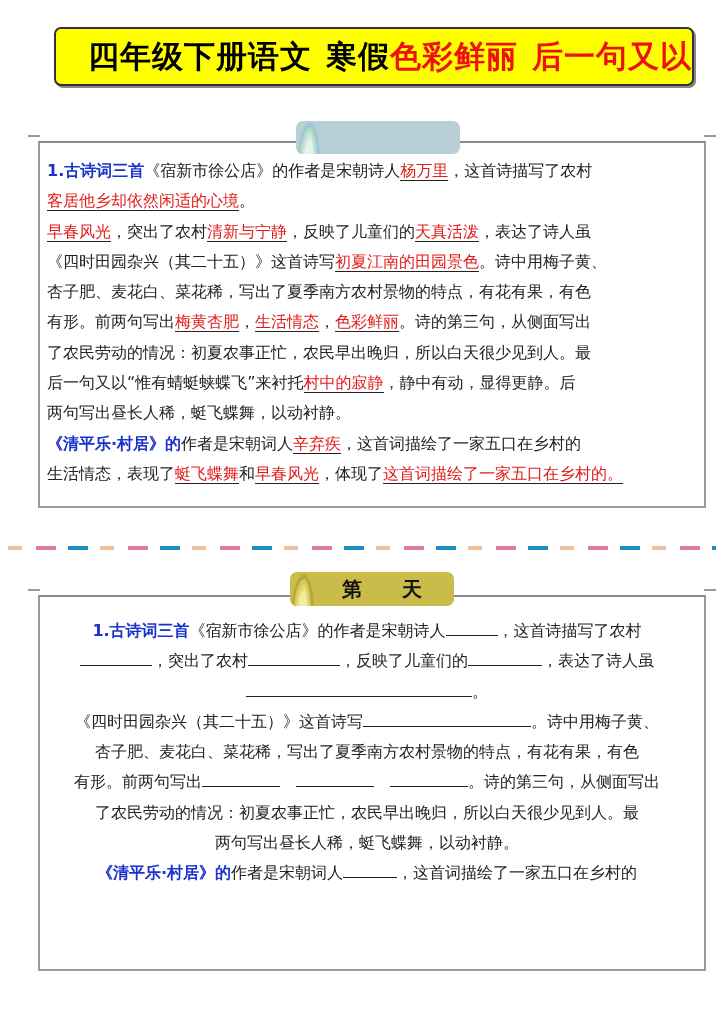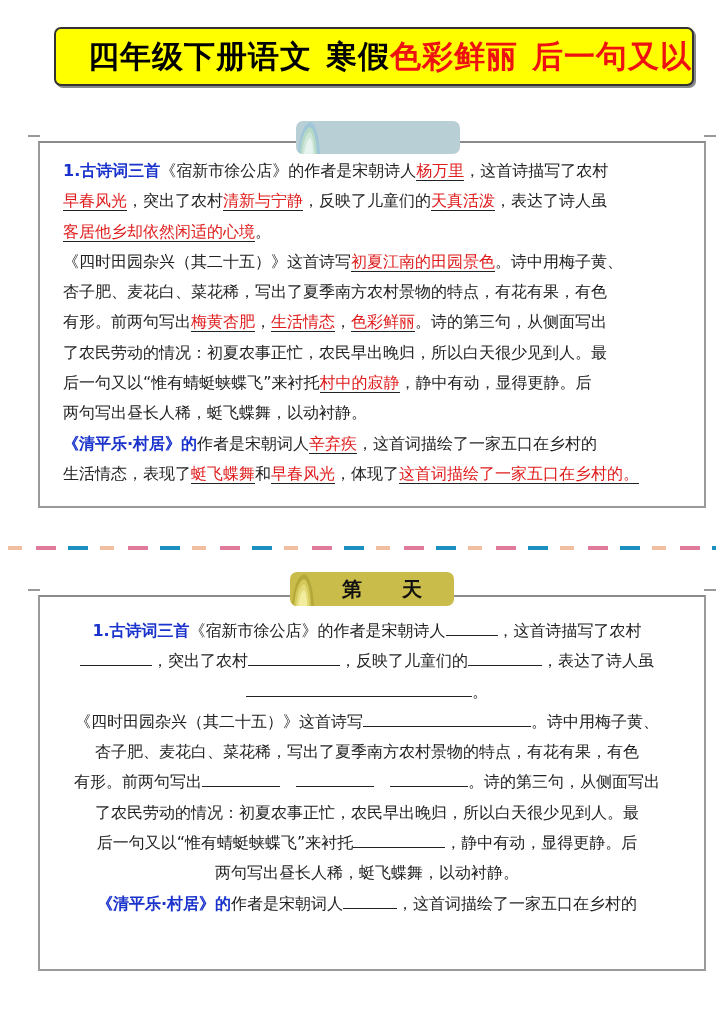--- a/index.html
+++ b/index.html
@@ -42,21 +42,21 @@
     display: flex; align-items: center; justify-content: center;
     font-family: "DejaVu Serif", serif; font-weight: bold; font-size: 20px; color: #111;
   }
   .badge2 .label { display: flex; gap: 40px; padding-left: 20px; }
   .badge-deco { position: absolute; left: 0; bottom: 0; width: 36px; height: 34px; }
 
   .content {
     position: absolute; left: 47px; width: 640px;
     font-size: 16px; line-height: 30.3px; color: #222;
   }
-  .content1 { top: 156px; margin-left: 16px; }
+  .content1 { top: 156px; }
   .content2 { top: 616px; text-align: center; }
   .line { white-space: nowrap; height: 30.3px; }
   .blue { color: #1a33cc; font-weight: bold; }
   .ans { color: #e01b1b; border-bottom: 1.5px solid #222; }
   .blank { display: inline-block; border-bottom: 1.5px solid #222; height: 20px; vertical-align: baseline; }
 
   .divider {
     position: absolute; left: 8px; top: 546px; width: 708px; height: 4px;
     background: repeating-linear-gradient(90deg,
       #f1bea0 0 14px, transparent 14px 28px,
@@ -86,22 +86,22 @@
 <div class="badge">
   <svg class="badge-deco" viewBox="0 0 36 34">
     <path d="M2 34 Q4 6 14 2 Q22 4 24 34 Z" fill="#9fc6d8"></path>
     <path d="M4 34 Q6 10 14 7 Q20 10 21 34 Z" fill="#b6d9c6"></path>
     <path d="M6 34 Q8 15 14 12 Q18 15 19 34 Z" fill="#cde6d8"></path>
     <path d="M8 34 Q10 20 14 18 Q17 20 17 34 Z" fill="#e6f3ee"></path>
   </svg>
 </div>
 <div class="content content1" id="sec1">
     <div class="line"><span class="blue">1.古诗词三首</span><span>《宿新市徐公店》的作者是宋朝诗人</span><span class="ans">杨万里</span><span>，这首诗描写了农村</span></div>
+    <div class="line"><span class="ans">客居他乡却依然闲适的心境</span><span>。</span></div>
     <div class="line"><span class="ans">早春风光</span><span>，突出了农村</span><span class="ans">清新与宁静</span><span>，反映了儿童们的</span><span class="ans">天真活泼</span><span>，表达了诗人虽</span></div>
-    <div class="line"><span class="ans">客居他乡却依然闲适的心境</span><span>。</span></div>
     <div class="line"><span>《四时田园杂兴（其二十五）》这首诗写</span><span class="ans">初夏江南的田园景色</span><span>。诗中用梅子黄、</span></div>
     <div class="line"><span>杏子肥、麦花白、菜花稀，写出了夏季南方农村景物的特点，有花有果，有色</span></div>
     <div class="line"><span>有形。前两句写出</span><span class="ans">梅黄杏肥</span><span>，</span><span class="ans">生活情态</span><span>，</span><span class="ans">色彩鲜丽</span><span>。诗的第三句，从侧面写出</span></div>
     <div class="line"><span>了农民劳动的情况：初夏农事正忙，农民早出晚归，所以白天很少见到人。最</span></div>
     <div class="line"><span>后一句又以“惟有蜻蜓蛱蝶飞”来衬托</span><span class="ans">村中的寂静</span><span>，静中有动，显得更静。后</span></div>
     <div class="line"><span>两句写出昼长人稀，蜓飞蝶舞，以动衬静。</span></div>
     <div class="line"><span class="blue">《清平乐·村居》的</span><span>作者是宋朝词人</span><span class="ans">辛弃疾</span><span>，这首词描绘了一家五口在乡村的</span></div>
     <div class="line"><span>生活情态，表现了</span><span class="ans">蜓飞蝶舞</span><span>和</span><span class="ans">早春风光</span><span>，体现了</span><span class="ans">这首词描绘了一家五口在乡村的。</span></div>
   </div>
 
@@ -121,18 +121,17 @@
   </span>
 </div>
 <div class="content content2" id="sec2">
     <div class="line"><span class="blue">1.古诗词三首</span><span>《宿新市徐公店》的作者是宋朝诗人</span><span class="blank" style="width: 52px;"></span><span>，这首诗描写了农村</span></div>
     <div class="line"><span class="blank" style="width: 72px;"></span><span>，突出了农村</span><span class="blank" style="width: 92px;"></span><span>，反映了儿童们的</span><span class="blank" style="width: 74px;"></span><span>，表达了诗人虽</span></div>
     <div class="line"><span class="blank" style="width: 226px;"></span><span>。</span></div>
     <div class="line"><span>《四时田园杂兴（其二十五）》这首诗写</span><span class="blank" style="width: 168px;"></span><span>。诗中用梅子黄、</span></div>
     <div class="line"><span>杏子肥、麦花白、菜花稀，写出了夏季南方农村景物的特点，有花有果，有色</span></div>
     <div class="line"><span>有形。前两句写出</span><span class="blank" style="width: 78px;"></span><span>　</span><span class="blank" style="width: 78px;"></span><span>　</span><span class="blank" style="width: 78px;"></span><span>。诗的第三句，从侧面写出</span></div>
     <div class="line"><span>了农民劳动的情况：初夏农事正忙，农民早出晚归，所以白天很少见到人。最</span></div>
-    <div class="line"><span>后一句又以“惟有蜻蜓蛱蝶飞”来衬托</span><span class="blank" style="width: 92px;"></span><span>，静中有动，显得更静。后</span></div>
     <div class="line"><span>两句写出昼长人稀，蜓飞蝶舞，以动衬静。</span></div>
     <div class="line"><span class="blue">《清平乐·村居》的</span><span>作者是宋朝词人</span><span class="blank" style="width: 54px;"></span><span>，这首词描绘了一家五口在乡村的</span></div>
   </div>
 
 <div class="footer">第1页 / 共9页</div>
 
 </body></html>

